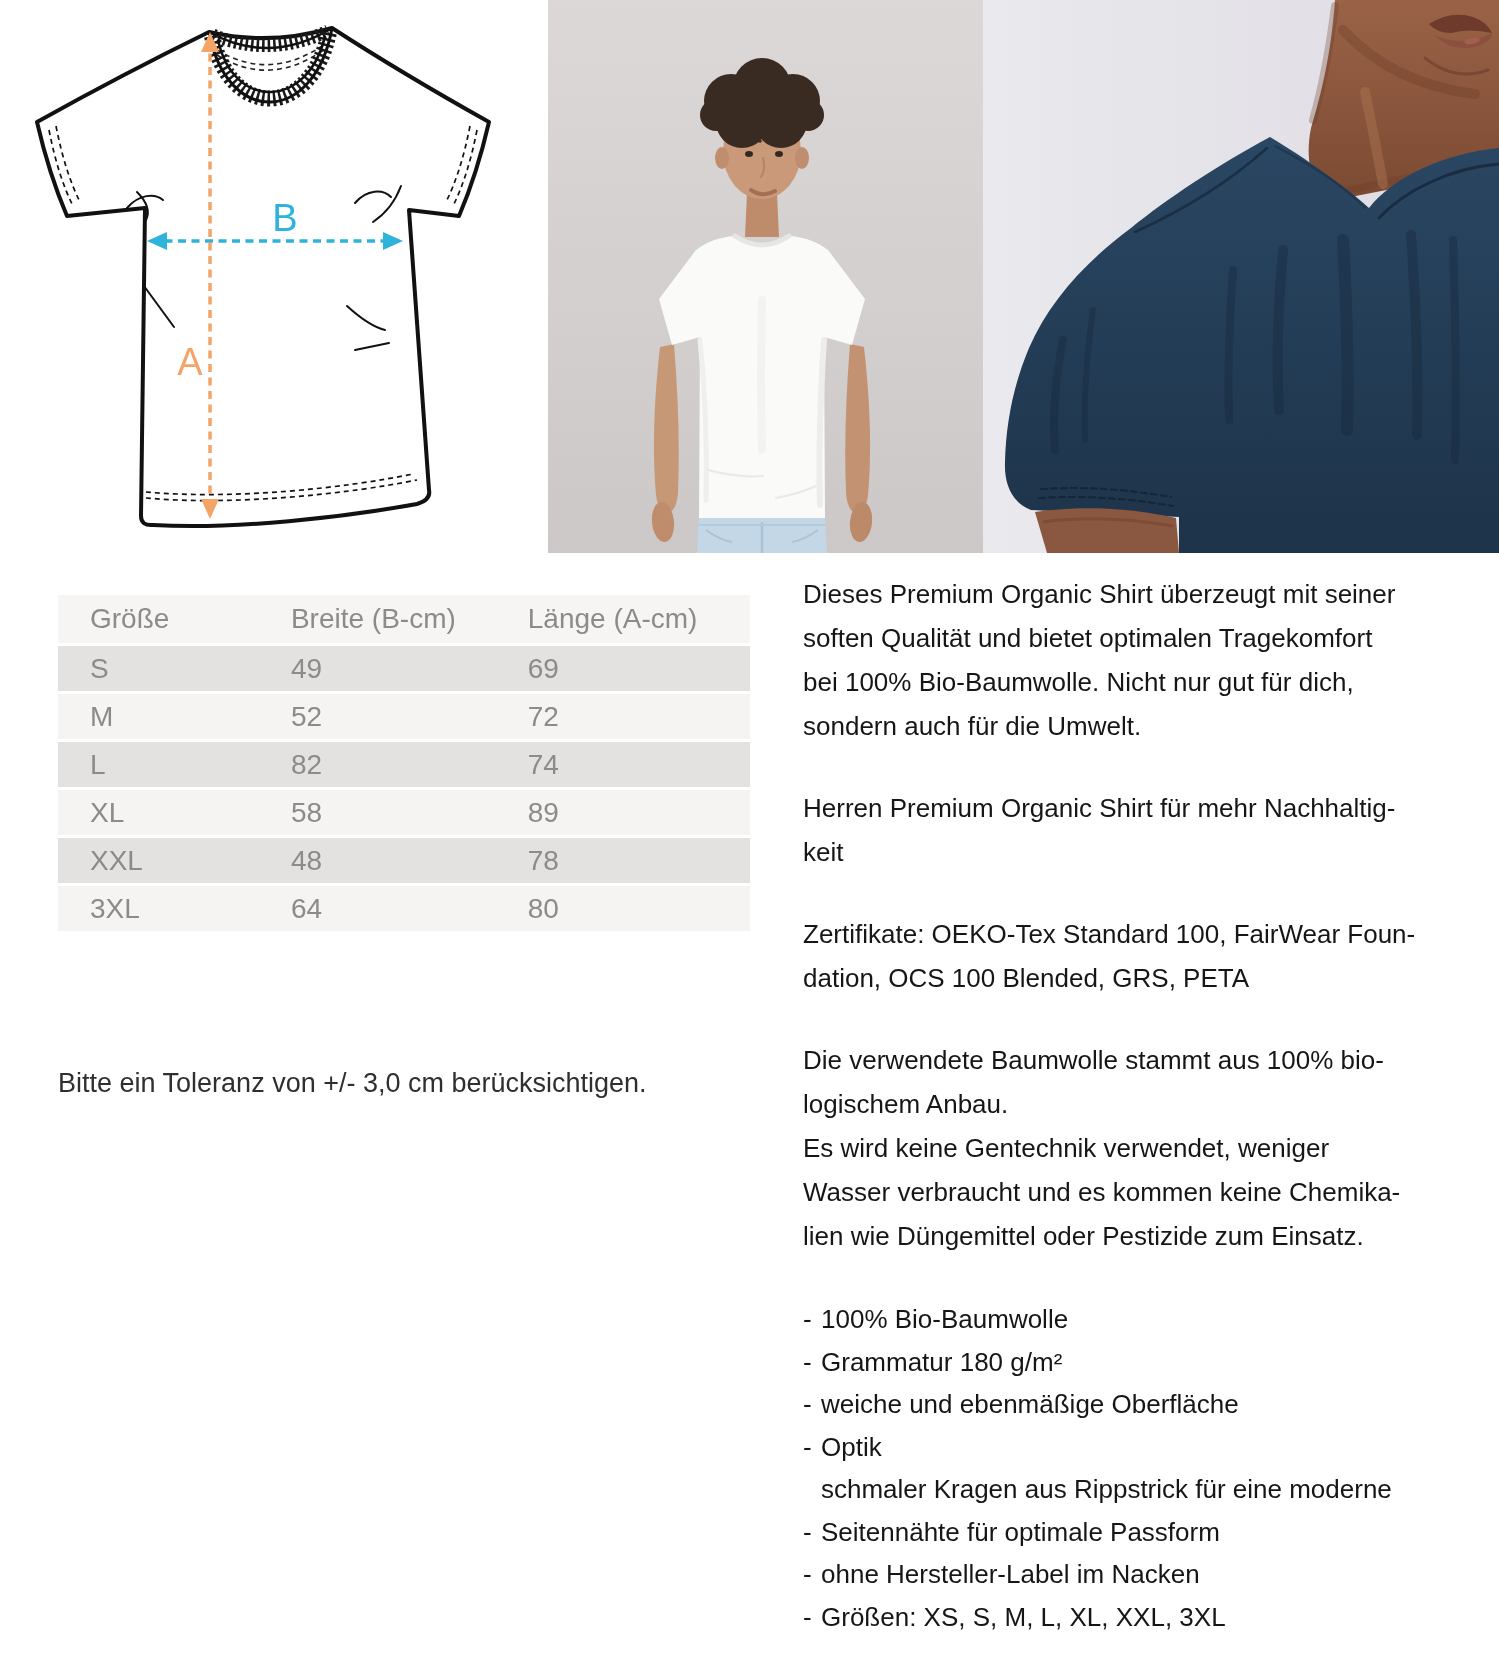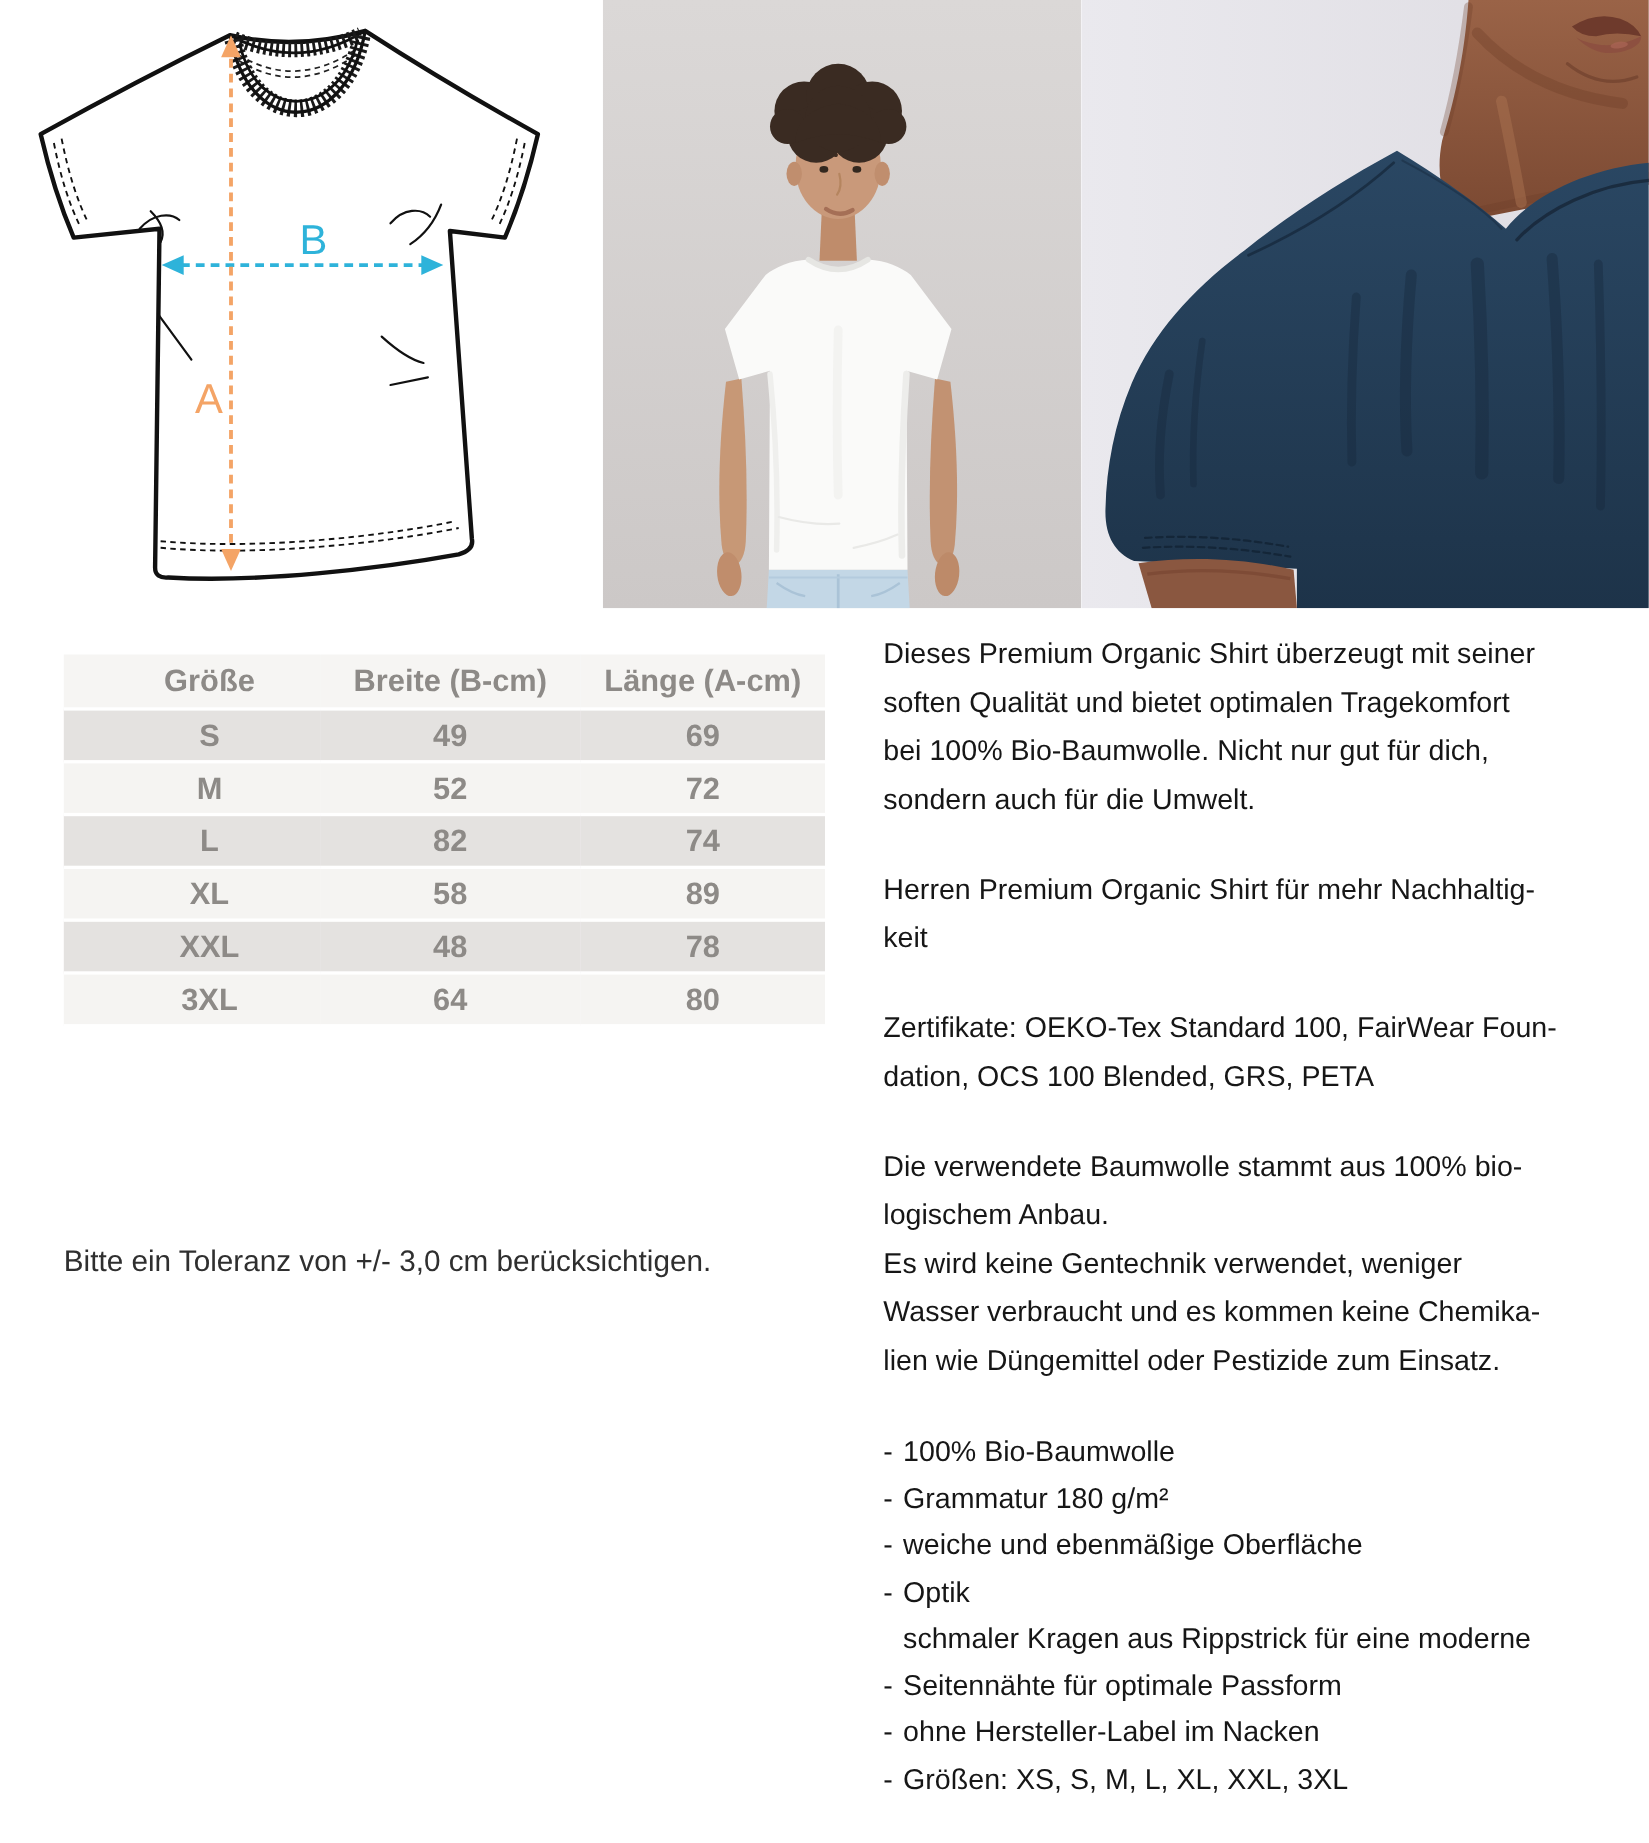--- a/index.html
+++ b/index.html
@@ -11,35 +11,35 @@
   #diagram      { position:absolute; left:25px;  top:0; }
   #photo-model  { position:absolute; left:548px; top:0; }
   #photo-detail { position:absolute; left:983px; top:0; }
 
   
   .size-table {
     position:absolute; left:58px; top:595px; width:692px;
     border-collapse:collapse; font-size:28px; color:#8d8a87;
   }
   .size-table th, .size-table td {
-    font-weight:700; text-align:center; padding:0; vertical-align:middle;
+    font-weight:400; text-align:left; padding:0; vertical-align:middle;
   }
   .size-table th { height:48px; }
   .size-table td { height:45px; }
   .size-table tr { border-bottom:3px solid #ffffff; }
   .size-table thead tr { background:#f6f5f3; }
   .size-table tbody tr:nth-child(odd)  { background:#e4e2e0; }
   .size-table tbody tr:nth-child(even) { background:#f5f4f2; }
   .size-table th:nth-child(1), .size-table td:nth-child(1) { width:210px; padding-left:32px; }
   .size-table th:nth-child(2), .size-table td:nth-child(2) { width:249px; }
   .size-table th:nth-child(3), .size-table td:nth-child(3) { width:233px; }
 
   
   .tolerance {
-    position:absolute; left:58px; top:1126px; font-size:27px;
+    position:absolute; left:58px; top:1063px; font-size:27px;
     line-height:40px; color:#2f2f2f; white-space:nowrap;
   }
 
   
   .desc {
     position:absolute; left:803px; top:572px; width:700px;
     font-size:26px; color:#161616;
   }
   .desc .line { line-height:44px; white-space:pre; }
   .para + .para { margin-top:38px; }

